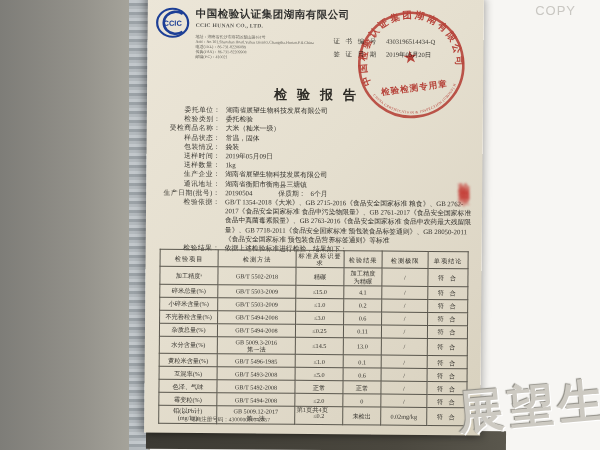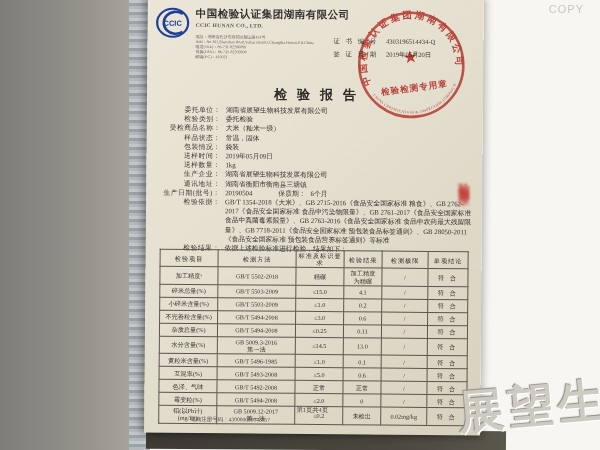--- a/index.html
+++ b/index.html
@@ -9,22 +9,22 @@
   
   .bg-left{position:absolute;left:0;top:0;width:150px;height:450px;
     background:linear-gradient(to right,#7e7d78,#94928b 55%,#a7a59c 90%,#b3b1a8);}
   .stack-edge{position:absolute;left:129px;top:0;width:19px;height:450px;opacity:.85;
     background:repeating-linear-gradient(to bottom,#c7ced4 0 3px,#9aa2a9 3px 6px,#b6bdc3 6px 9px);
     filter:blur(.4px);}
   .desk-band{position:absolute;left:146px;top:430px;width:360px;height:20px;
     background:linear-gradient(to right,#3c3a33,#4b483f 70%,#5a574d);transform:rotate(.4deg);}
   .desk-strip{position:absolute;left:452px;top:356px;width:17px;height:84px;
     background:#56534a;transform:rotate(2.2deg);}
-  .copy-label{position:absolute;right:16px;top:3px;font-family:"Liberation Sans",sans-serif;
-    font-size:11px;letter-spacing:1px;color:#c9c7c2;}
+  .copy-label{position:absolute;right:24px;top:3px;font-family:"Liberation Sans",sans-serif;
+    font-size:13px;letter-spacing:1px;color:#c9c7c2;}
 
   
   .paper{position:absolute;left:146px;top:-6px;width:336px;height:440px;
     background:linear-gradient(135deg,#ece6d8 0%,#e5dfcf 45%,#ddd6c5 80%,#d7d0bd 100%);
     transform:rotate(.5deg);
     box-shadow:-4px 0 7px rgba(0,0,0,.3),3px 3px 7px rgba(0,0,0,.22);
     color:#3b3934;}
 
   
   .hdr{position:absolute;left:8px;top:14px;display:flex;}

